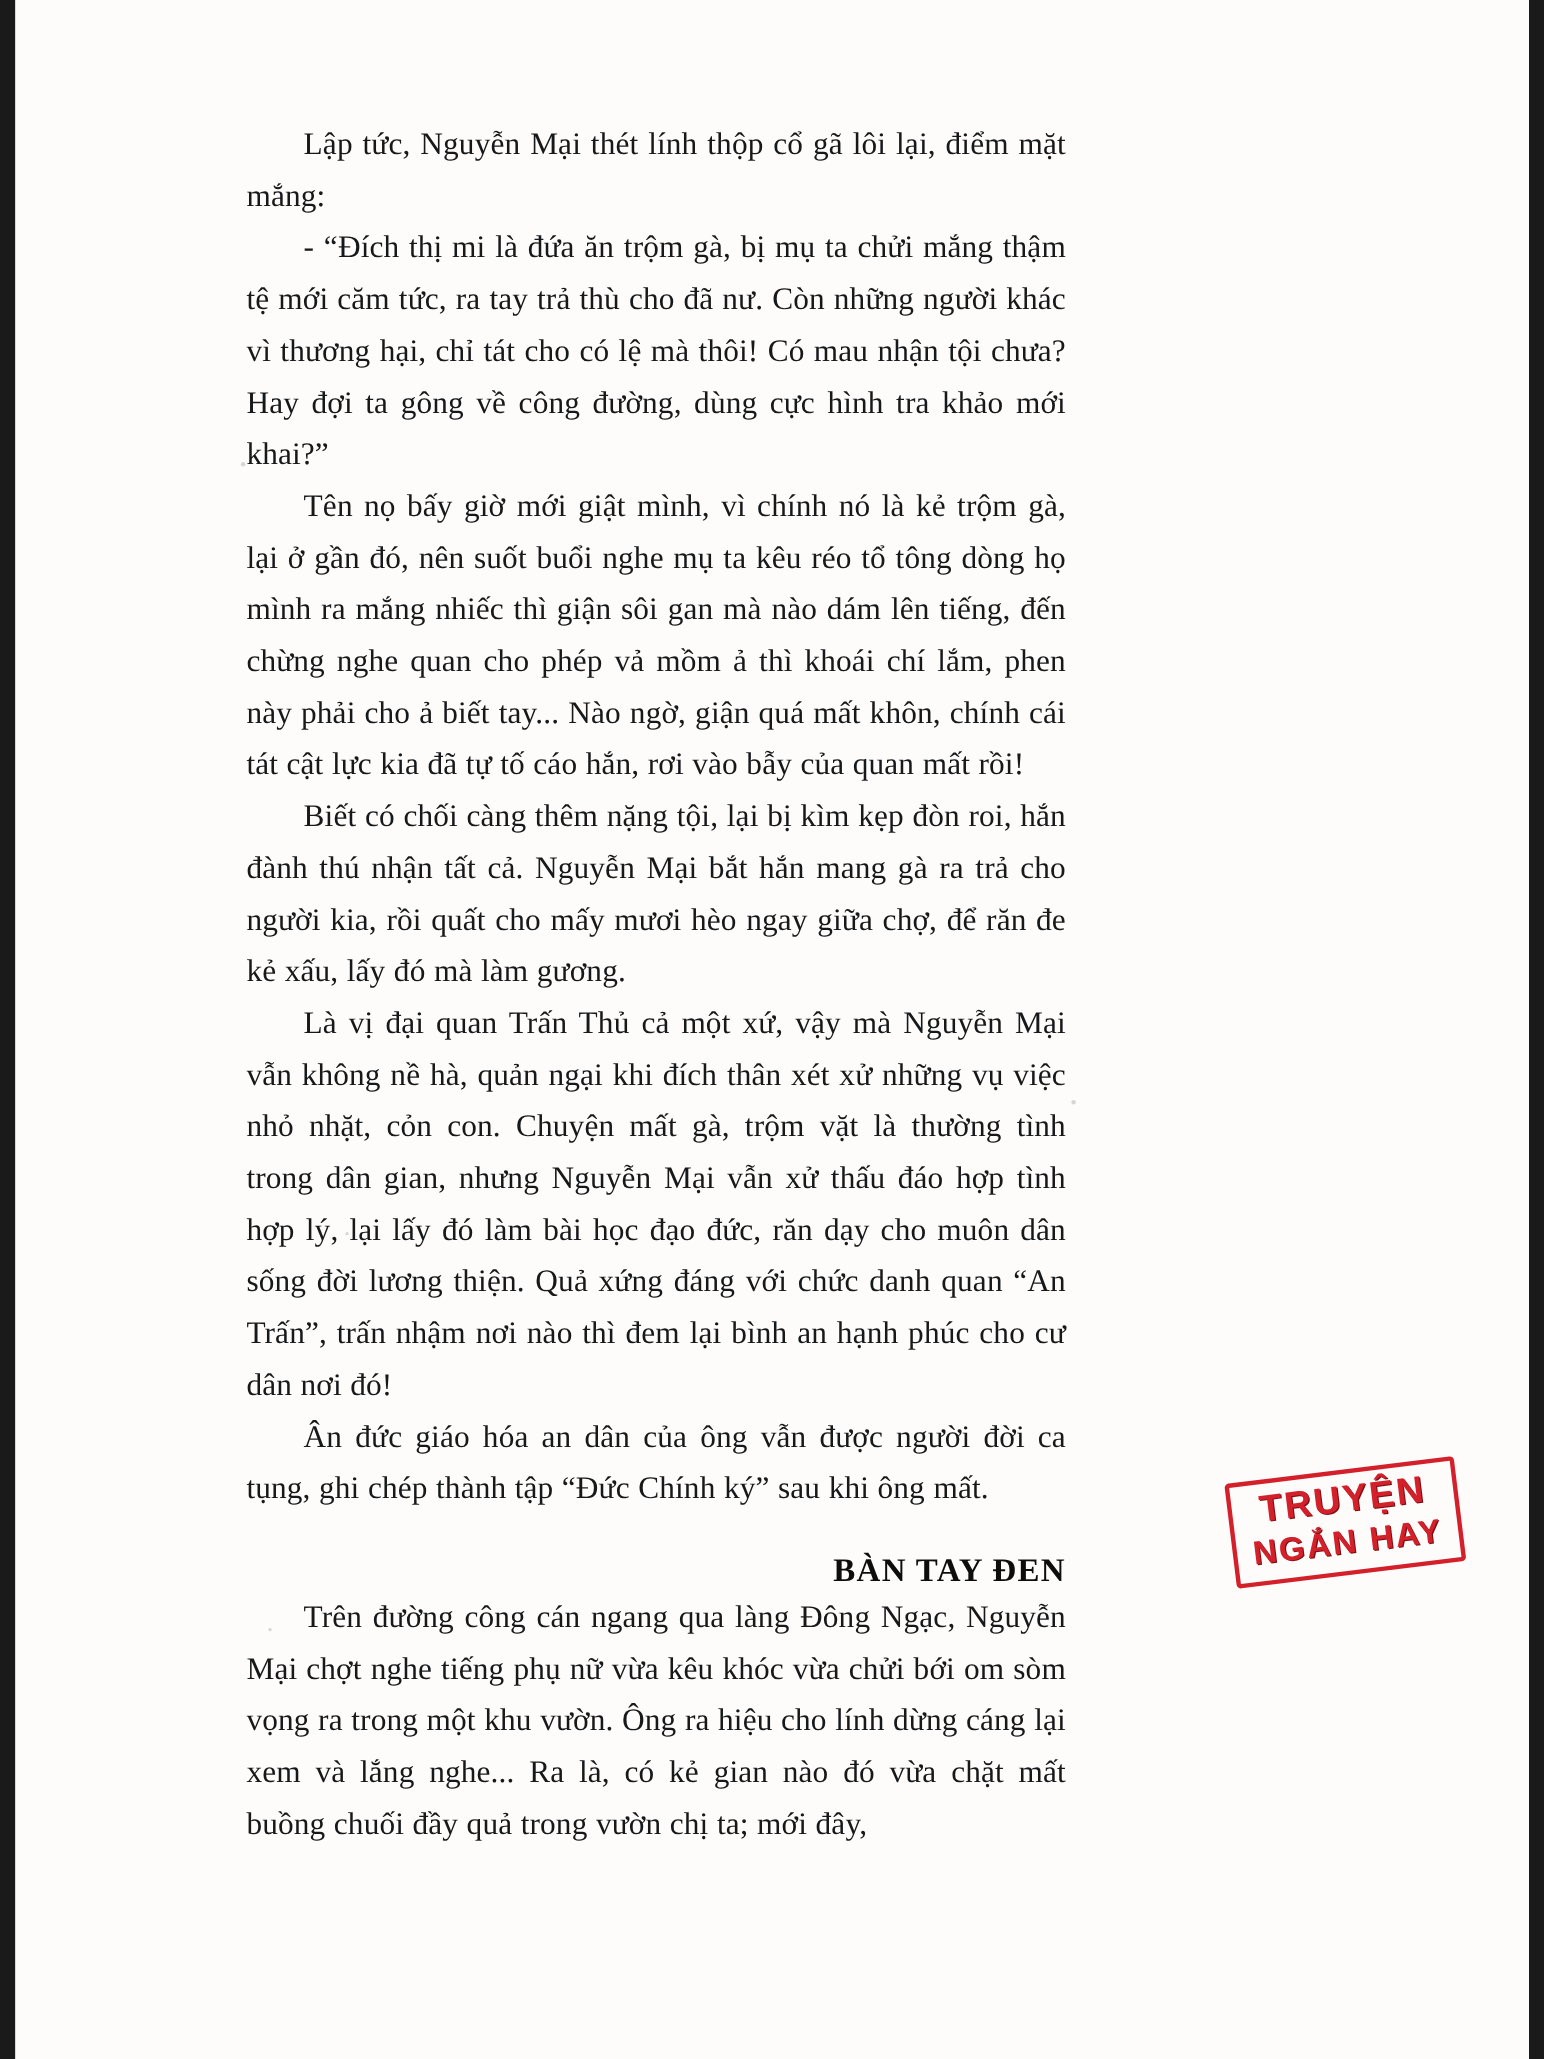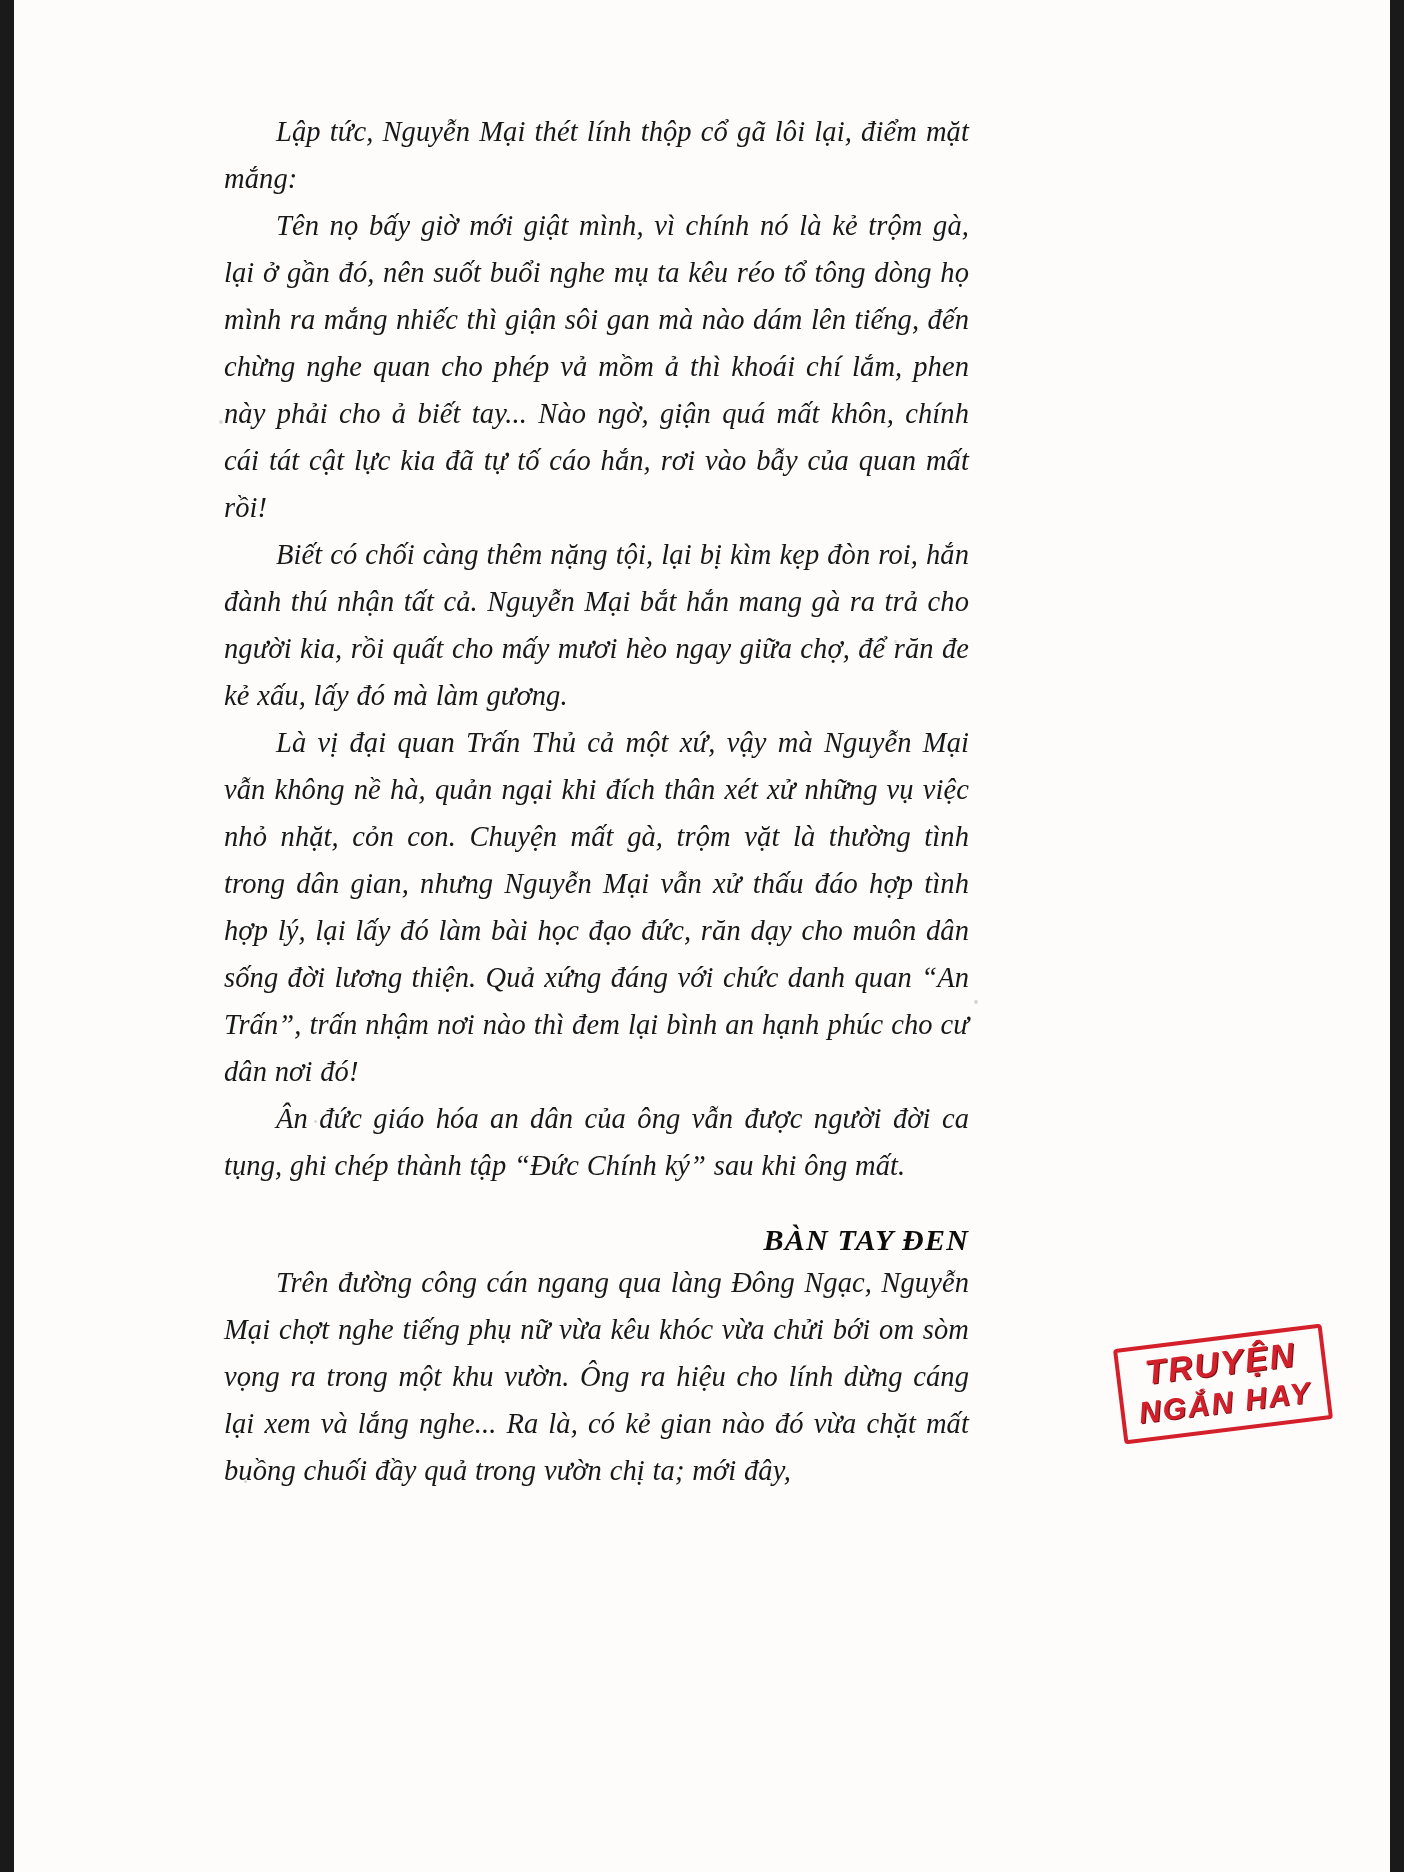--- a/index.html
+++ b/index.html
@@ -26,21 +26,20 @@
   .page-frame.left  { left: 0; }
   .page-frame.right { right: 0; }
 
   .page {
     position: absolute;
     left: 14px;
     right: 14px;
     top: 0;
     bottom: 0;
     background: #fdfcfb;
-    font-style: italic;
   }
 
   .text-column {
     position: absolute;
     left: 210px;
     top: 108px;
     width: 745px;
   }
 
   p.para {
@@ -106,20 +105,21 @@
 </head>
 <body>
 
 <div class="page-frame left"></div>
 <div class="page-frame right"></div>
 
 <div class="page">
 
   <div class="text-column">
     <p class="para">Lập tức, Nguyễn Mại thét lính thộp cổ gã lôi lại, điểm mặt mắng:</p>
+    <p class="para">- “Đích thị mi là đứa ăn trộm gà, bị mụ ta chửi mắng thậm tệ mới căm tức, ra tay trả thù cho đã nư. Còn những người khác vì thương hại, chỉ tát cho có lệ mà thôi! Có mau nhận tội chưa? Hay đợi ta gông về công đường, dùng cực hình tra khảo mới khai?”</p>
     <p class="para">Tên nọ bấy giờ mới giật mình, vì chính nó là kẻ trộm gà, lại ở gần đó, nên suốt buổi nghe mụ ta kêu réo tổ tông dòng họ mình ra mắng nhiếc thì giận sôi gan mà nào dám lên tiếng, đến chừng nghe quan cho phép vả mồm ả thì khoái chí lắm, phen này phải cho ả biết tay... Nào ngờ, giận quá mất khôn, chính cái tát cật lực kia đã tự tố cáo hắn, rơi vào bẫy của quan mất rồi!</p>
     <p class="para">Biết có chối càng thêm nặng tội, lại bị kìm kẹp đòn roi, hắn đành thú nhận tất cả. Nguyễn Mại bắt hắn mang gà ra trả cho người kia, rồi quất cho mấy mươi hèo ngay giữa chợ, để răn đe kẻ xấu, lấy đó mà làm gương.</p>
     <p class="para">Là vị đại quan Trấn Thủ cả một xứ, vậy mà Nguyễn Mại vẫn không nề hà, quản ngại khi đích thân xét xử những vụ việc nhỏ nhặt, cỏn con. Chuyện mất gà, trộm vặt là thường tình trong dân gian, nhưng Nguyễn Mại vẫn xử thấu đáo hợp tình hợp lý, lại lấy đó làm bài học đạo đức, răn dạy cho muôn dân sống đời lương thiện. Quả xứng đáng với chức danh quan “An Trấn”, trấn nhậm nơi nào thì đem lại bình an hạnh phúc cho cư dân nơi đó!</p>
     <p class="para">Ân đức giáo hóa an dân của ông vẫn được người đời ca tụng, ghi chép thành tập “Đức Chính ký” sau khi ông mất.</p>
 
     <h2 class="section-title">BÀN TAY ĐEN</h2>
 
     <p class="para">Trên đường công cán ngang qua làng Đông Ngạc, Nguyễn Mại chợt nghe tiếng phụ nữ vừa kêu khóc vừa chửi bới om sòm vọng ra trong một khu vườn. Ông ra hiệu cho lính dừng cáng lại xem và lắng nghe... Ra là, có kẻ gian nào đó vừa chặt mất buồng chuối đầy quả trong vườn chị ta; mới đây,</p>
   </div>
 

